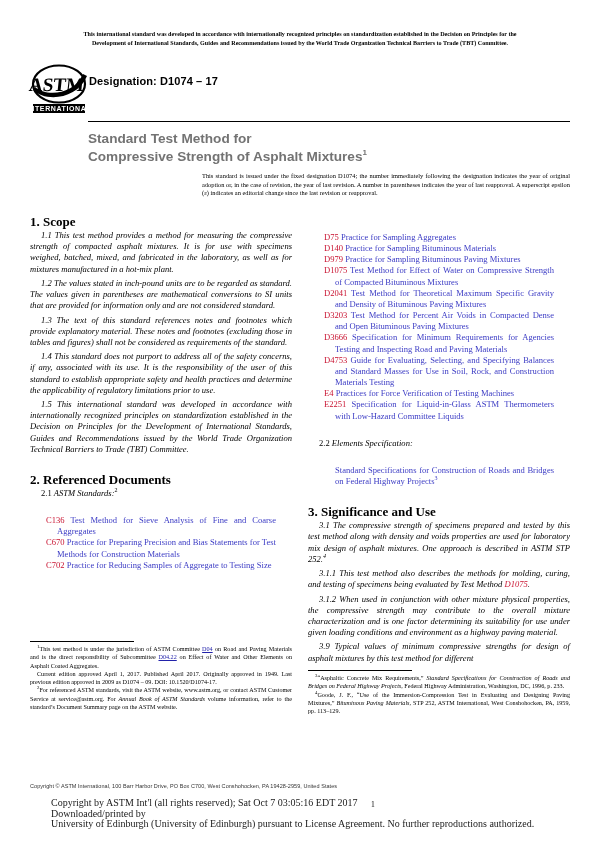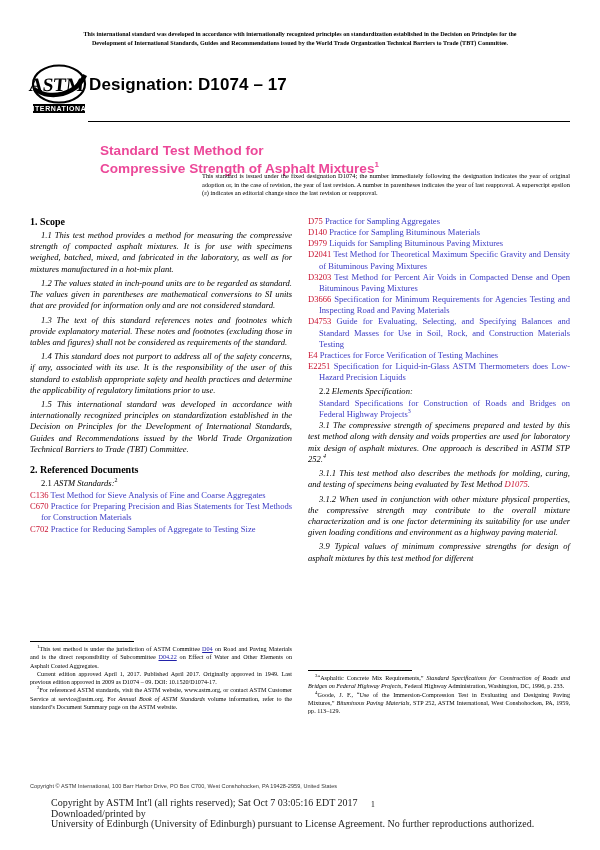--- a/index.html
+++ b/index.html
@@ -45,21 +45,21 @@
     position: absolute;
     left: 0; top: 0;
     width: 68px; height: 54px;
   }
   .logo-svg { display: block; }
   .designation {
     position: absolute;
     left: 62px; top: 13px;
     font-family: "Liberation Sans", sans-serif;
     font-weight: bold;
-    font-size: 17px;
+    font-size: 11px;
     letter-spacing: 0.1px;
     color: #000;
     text-align: center;
   }
   .rule-top {
     position: absolute;
     left: 88px; top: 121px;
     width: 482px;
     border-top: 1.1px solid #000;
   }
@@ -68,22 +68,22 @@
   .title-wrap {
     position: absolute;
     left: 88px; top: 130px;
     width: 482px;
   }
   .doc-title {
     font-family: "Liberation Sans", sans-serif;
     font-weight: bold;
     font-size: 13.6px;
     line-height: 17.5px;
-    color: #ec4899;
-    margin: 12px;
+    color: #737373;
+    margin: 0;
   }
   .doc-title sup {
     font-size: 8px;
     vertical-align: super;
     line-height: 0;
   }
   .issue-note {
     position: absolute;
     left: 202px; top: 172px;
     width: 368px;
@@ -101,26 +101,26 @@
     font-size: 8.55px;
     line-height: 11.15px;
     text-align: justify;
   }
   .col-left  { left: 30px; }
   .col-right { left: 308px; }
 
   h2.sec {
     font-family: "Liberation Serif", serif;
     font-weight: bold;
-    font-size: 10px;
+    font-size: 13px;
     line-height: 11.6px;
     margin: 0 0 2.5px 0;
     text-align: left;
   }
-  h2.sec.spaced { margin-top: 9px; }
+  h2.sec.spaced { margin-top: 19px; }
 
   p.para {
     margin: 0 0 0 0;
     text-indent: 11px;
     text-align: justify;
     -webkit-hyphens: auto;
     hyphens: auto;
     font-style: italic;
   }
   p.para + p.para { margin-top: 3.2px; }
@@ -133,21 +133,21 @@
   .subhead .ital { font-style: italic; }
   sup.fn {
     font-size: 6px;
     vertical-align: super;
     line-height: 0;
   }
 
   
   ul.reflist {
     list-style: none;
-    margin: 0;
+    margin: 16px;
     padding: 0;
   }
   ul.reflist li {
     margin: 0;
     padding-left: 11px;
     text-indent: -11px;
     text-align: justify;
     color: #3b3bc4;
     line-height: 11.15px;
   }
@@ -293,21 +293,25 @@
       <li>
         <span class="code">D75</span>
         <span>Practice for Sampling Aggregates</span>
       </li>
       <li>
         <span class="code">D140</span>
         <span>Practice for Sampling Bituminous Materials</span>
       </li>
       <li>
         <span class="code">D979</span>
-        <span>Liquids for Sampling Bituminous Paving Mixtures</span>
+        <span>Practice for Sampling Bituminous Paving Mixtures</span>
+      </li>
+      <li>
+        <span class="code">D1075</span>
+        <span>Test Method for Effect of Water on Compressive Strength of Compacted Bituminous Mixtures</span>
       </li>
       <li>
         <span class="code">D2041</span>
         <span>Test Method for Theoretical Maximum Specific Gravity and Density of Bituminous Paving Mixtures</span>
       </li>
       <li>
         <span class="code">D3203</span>
         <span>Test Method for Percent Air Voids in Compacted Dense and Open Bituminous Paving Mixtures</span>
       </li>
       <li>
@@ -317,34 +321,35 @@
       <li>
         <span class="code">D4753</span>
         <span>Guide for Evaluating, Selecting, and Specifying Balances and Standard Masses for Use in Soil, Rock, and Construction Materials Testing</span>
       </li>
       <li>
         <span class="code">E4</span>
         <span>Practices for Force Verification of Testing Machines</span>
       </li>
       <li>
         <span class="code">E2251</span>
-        <span>Specification for Liquid-in-Glass ASTM Thermometers does Low-Hazard Precision Liquids</span>
+        <span>Specification for Liquid-in-Glass ASTM Thermometers with Low-Hazard Committee Liquids</span>
       </li>
     </ul>
 
     <div class="subhead">
       <span>2.2</span>
       <span class="ital">Elements Specification:</span>
     </div>
     <ul class="reflist">
       <li class="nocode">
         <span>Standard Specifications for Construction of Roads and Bridges on Federal Highway Projects</span><sup class="fn">3</sup>
       </li>
     </ul>
 
+    <h2 class="sec spaced">3. Significance and Use</h2>
     <p class="para"><span>3.1 The compressive strength of specimens prepared and tested by this test method along with density and voids properties are used for laboratory mix design of asphalt mixtures. One approach is described in ASTM STP 252.</span><sup class="fn">4</sup></p>
     <p class="para">3.1.1 This test method also describes the methods for molding, curing, and testing of specimens being evaluated by Test Method <span class="inline-ref">D1075</span>.</p>
     <p class="para">3.1.2 When used in conjunction with other mixture physical properties, the compressive strength may contribute to the overall mixture characterization and is one factor determining its suitability for use under given loading conditions and environment as a highway paving material.</p>
     <p class="para">3.9 Typical values of minimum compressive strengths for design of asphalt mixtures by this test method for different</p>
   </div>
 
   <div class="fn-left">
     <div class="fn-rule"></div>
     <div class="footnotes">
       <p><sup>1</sup><span>This test method is under the jurisdiction of ASTM Committee </span><span class="link-blue">D04</span><span> on Road and Paving Materials and is the direct responsibility of Subcommittee </span><span class="link-blue">D04.22</span><span> on Effect of Water and Other Elements on Asphalt Coated Aggregates.</span></p>

